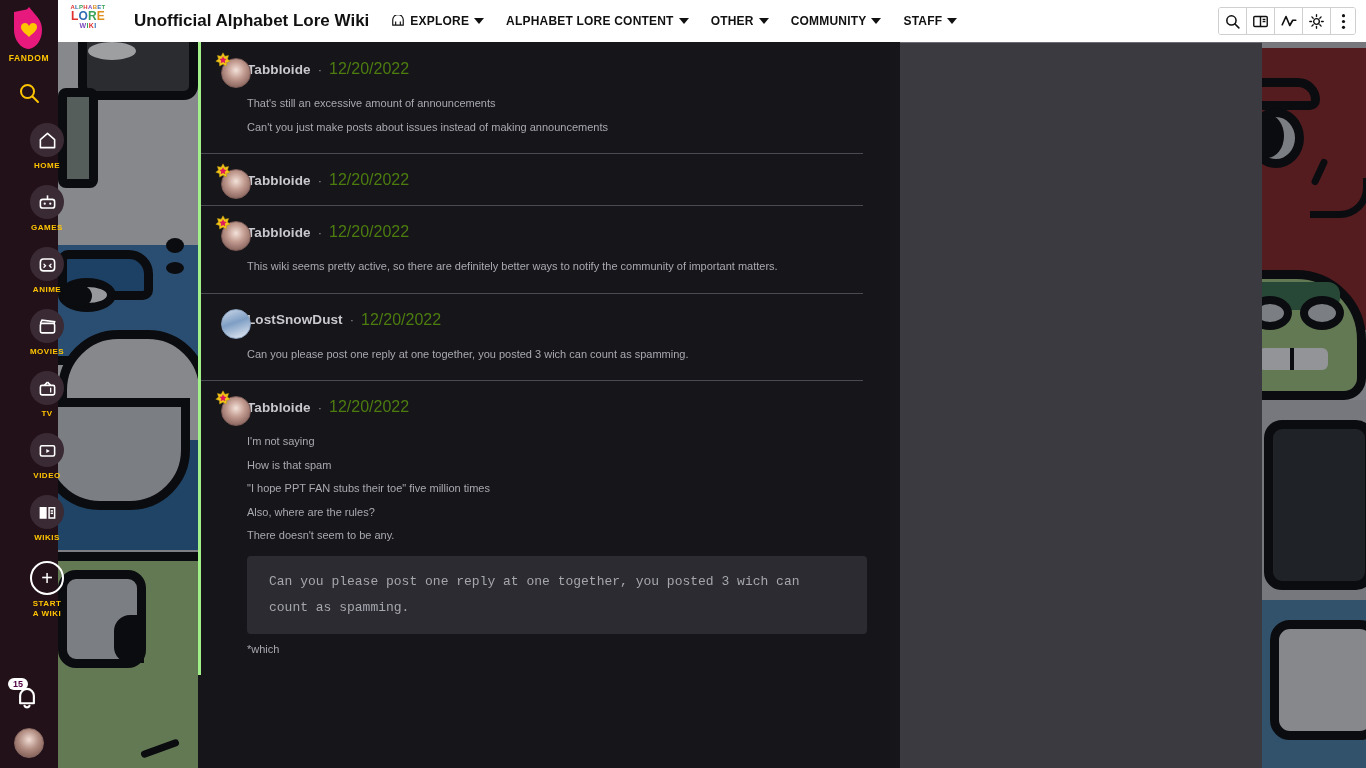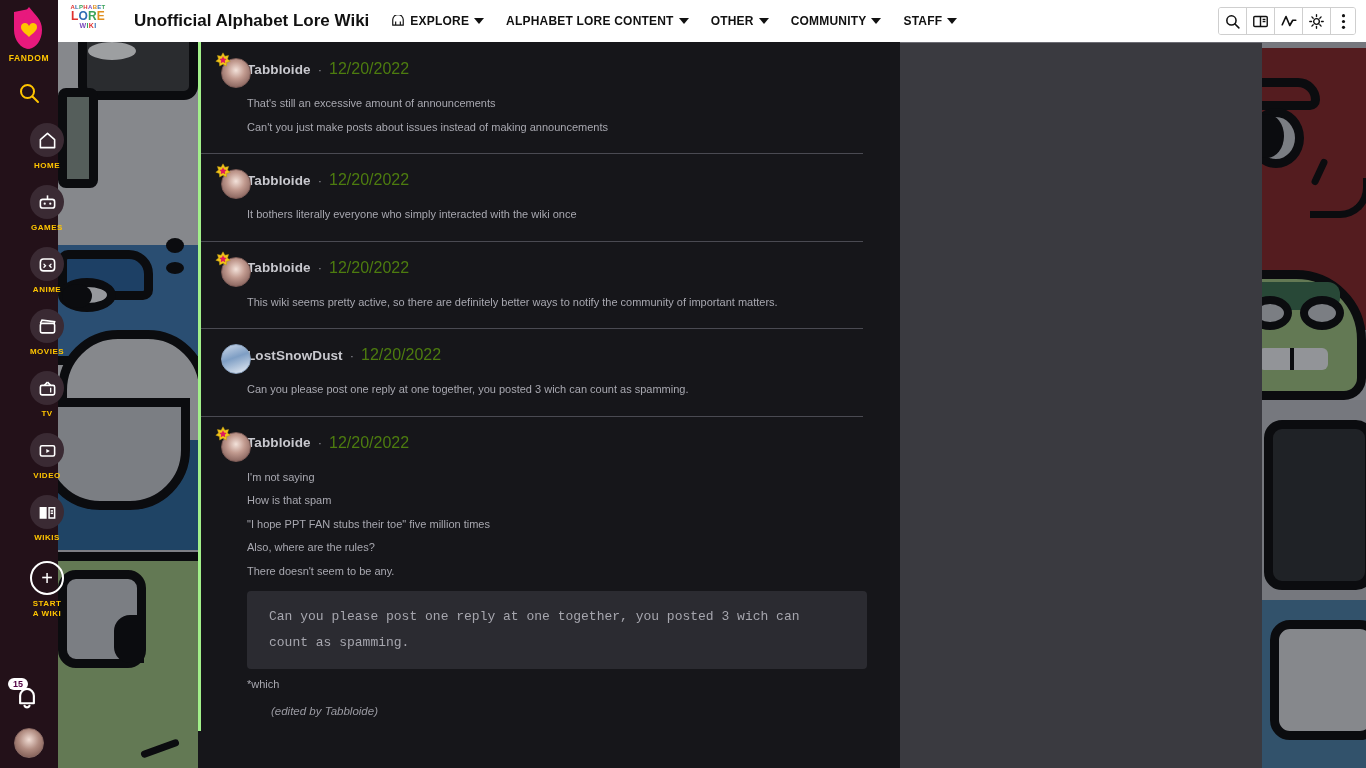--- a/index.html
+++ b/index.html
@@ -513,23 +513,20 @@
           <path d="M10 1 L12.4 5.2 L17 4.4 L15.6 8.8 L19 11.6 L14.6 13 L14.2 17.6 L10 15.2 L5.8 17.6 L5.4 13 L1 11.6 L4.4 8.8 L3 4.4 L7.6 5.2 Z" fill="#f0c419" stroke="#c09a10" stroke-width="0.6"></path>
           <path d="M10 5.2 L11.4 8.2 L14.6 8.6 L12.2 10.8 L12.9 14 L10 12.4 L7.1 14 L7.8 10.8 L5.4 8.6 L8.6 8.2 Z" fill="#e0195c"></path>
         </svg>
       </div>
     </div>
     <div class="c-head">
       <span class="c-author">Tabbloide</span>
       <span class="c-dot">·</span>
       <span class="c-date">12/20/2022</span>
     </div>
-    <div class="c-body">
-      <div class="c-line">It bothers literally everyone who simply interacted with the wiki once</div>
-    </div>
   </div>
 
   <div class="comment">
     <div class="avatar-wrap">
       <div class="avatar">
         <svg class="badge-star" viewBox="0 0 20 20">
           <path d="M10 1 L12.4 5.2 L17 4.4 L15.6 8.8 L19 11.6 L14.6 13 L14.2 17.6 L10 15.2 L5.8 17.6 L5.4 13 L1 11.6 L4.4 8.8 L3 4.4 L7.6 5.2 Z" fill="#f0c419" stroke="#c09a10" stroke-width="0.6"></path>
           <path d="M10 5.2 L11.4 8.2 L14.6 8.6 L12.2 10.8 L12.9 14 L10 12.4 L7.1 14 L7.8 10.8 L5.4 8.6 L8.6 8.2 Z" fill="#e0195c"></path>
         </svg>
       </div>
@@ -574,16 +571,15 @@
     </div>
     <div class="c-body">
       <div class="c-line">I'm not saying</div>
       <div class="c-line">How is that spam</div>
       <div class="c-line">"I hope PPT FAN stubs their toe" five million times</div>
       <div class="c-line">Also, where are the rules?</div>
       <div class="c-line">There doesn't seem to be any.</div>
       <div class="c-quote">Can you please post one reply at one together, you posted 3 wich can count as spamming.</div>
       <div class="c-line">*which</div>
     </div>
-    <div class="c-edited">(edited by Tabbloide)</div>
   </div>
 
 </div>
 
 </body></html>

